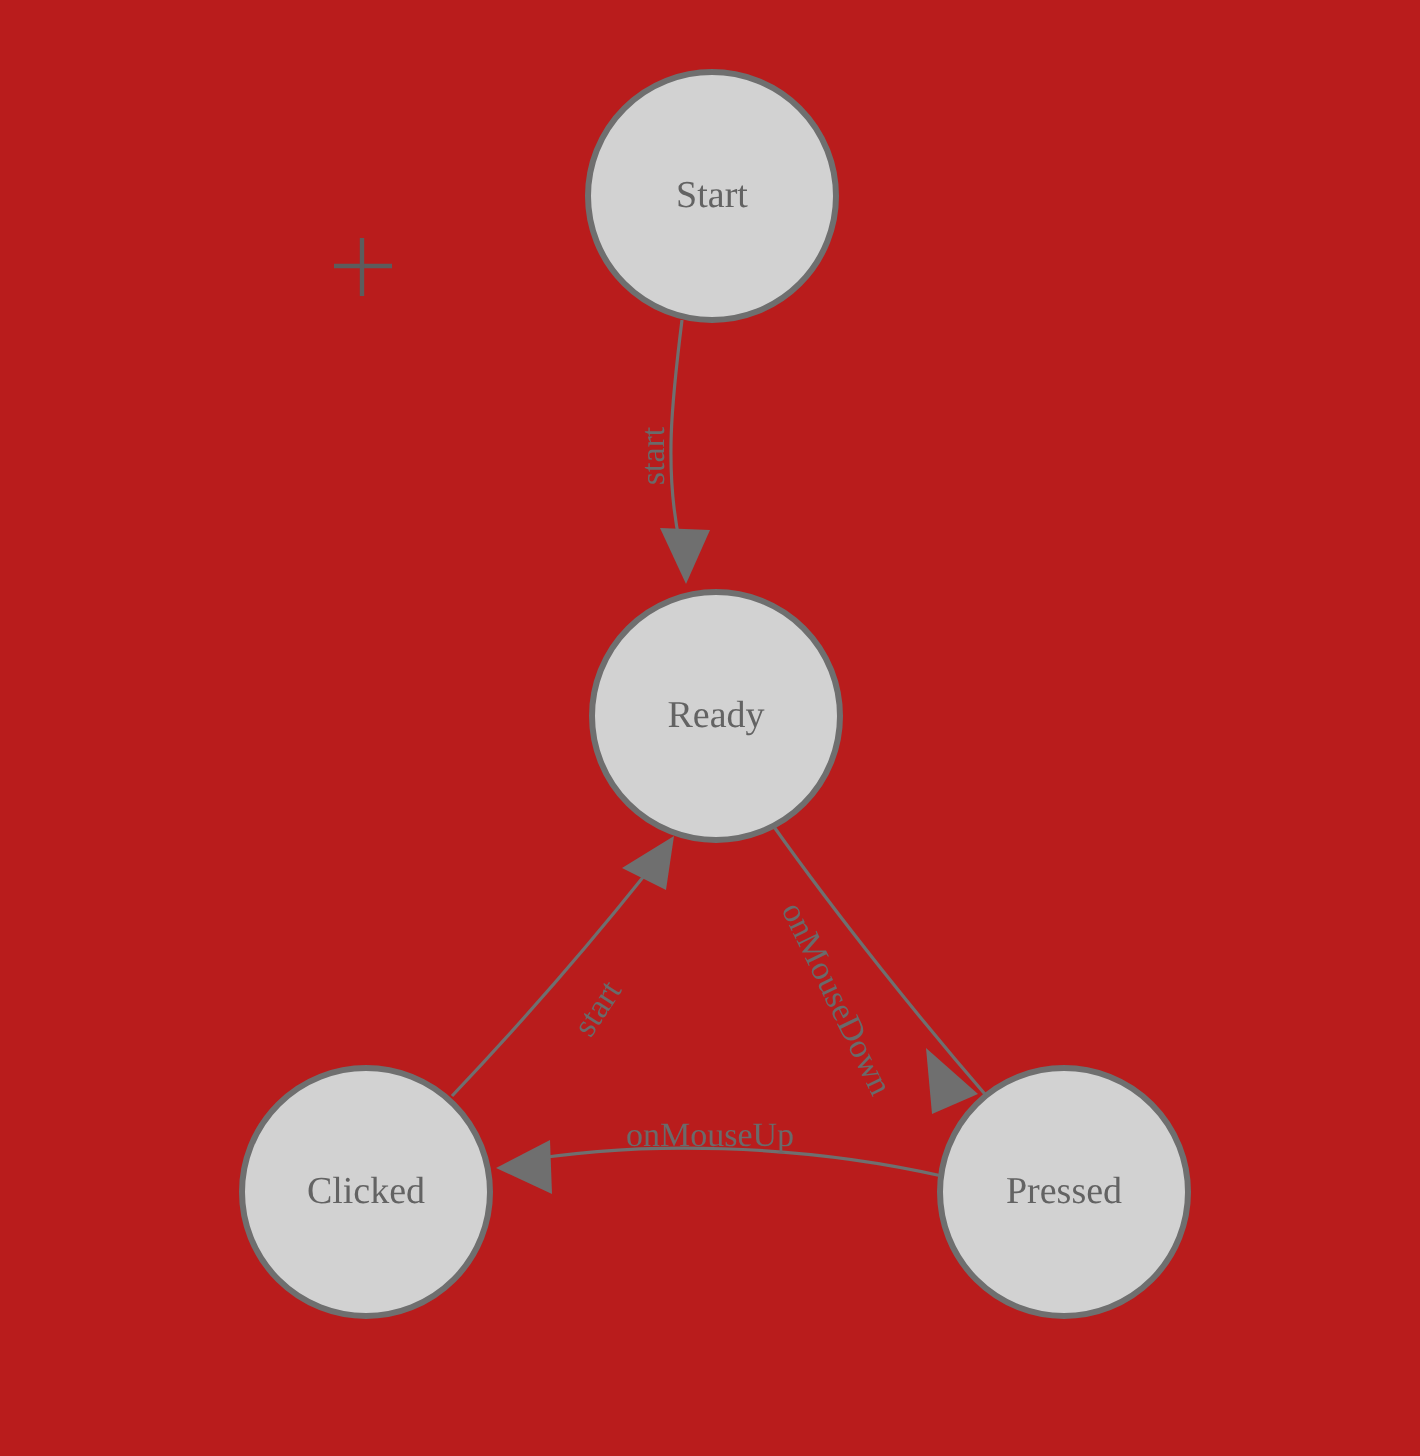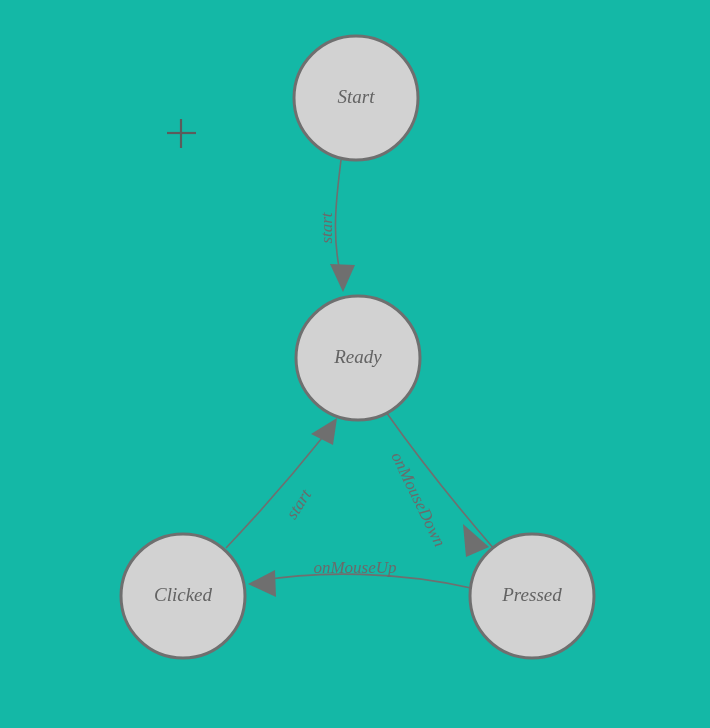--- a/index.html
+++ b/index.html
@@ -11,22 +11,21 @@
   body {
     width: 710px;
     height: 728px;
     font-family: "Liberation Serif", "DejaVu Serif", serif;
     overflow: hidden;
   }
   #canvas-root {
     position: relative;
     width: 710px;
     height: 728px;
-    background: #14b8a6;
-    font-style: italic;
+    background: #b91c1c;
   }
   #diagram-svg {
     position: absolute;
     top: 0;
     left: 0;
     width: 710px;
     height: 728px;
     display: block;
   }
   .node-circle {

